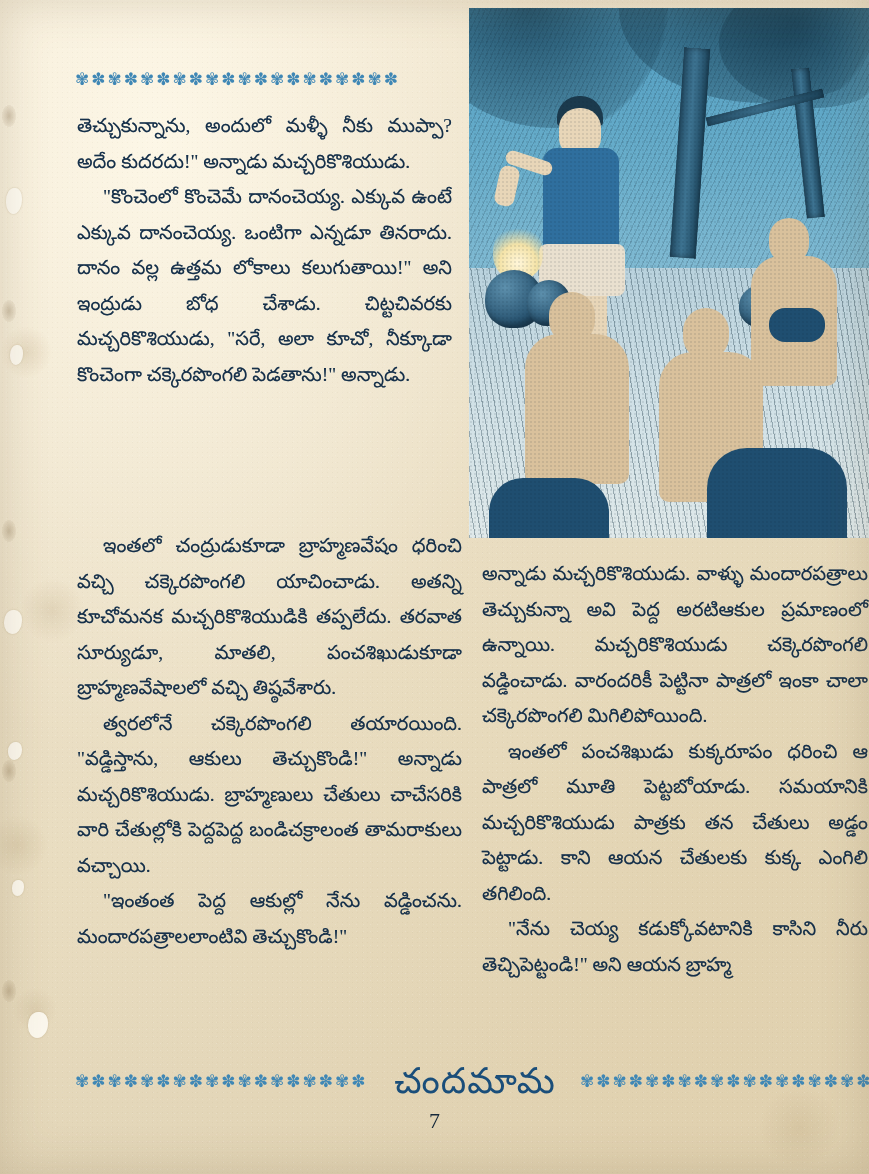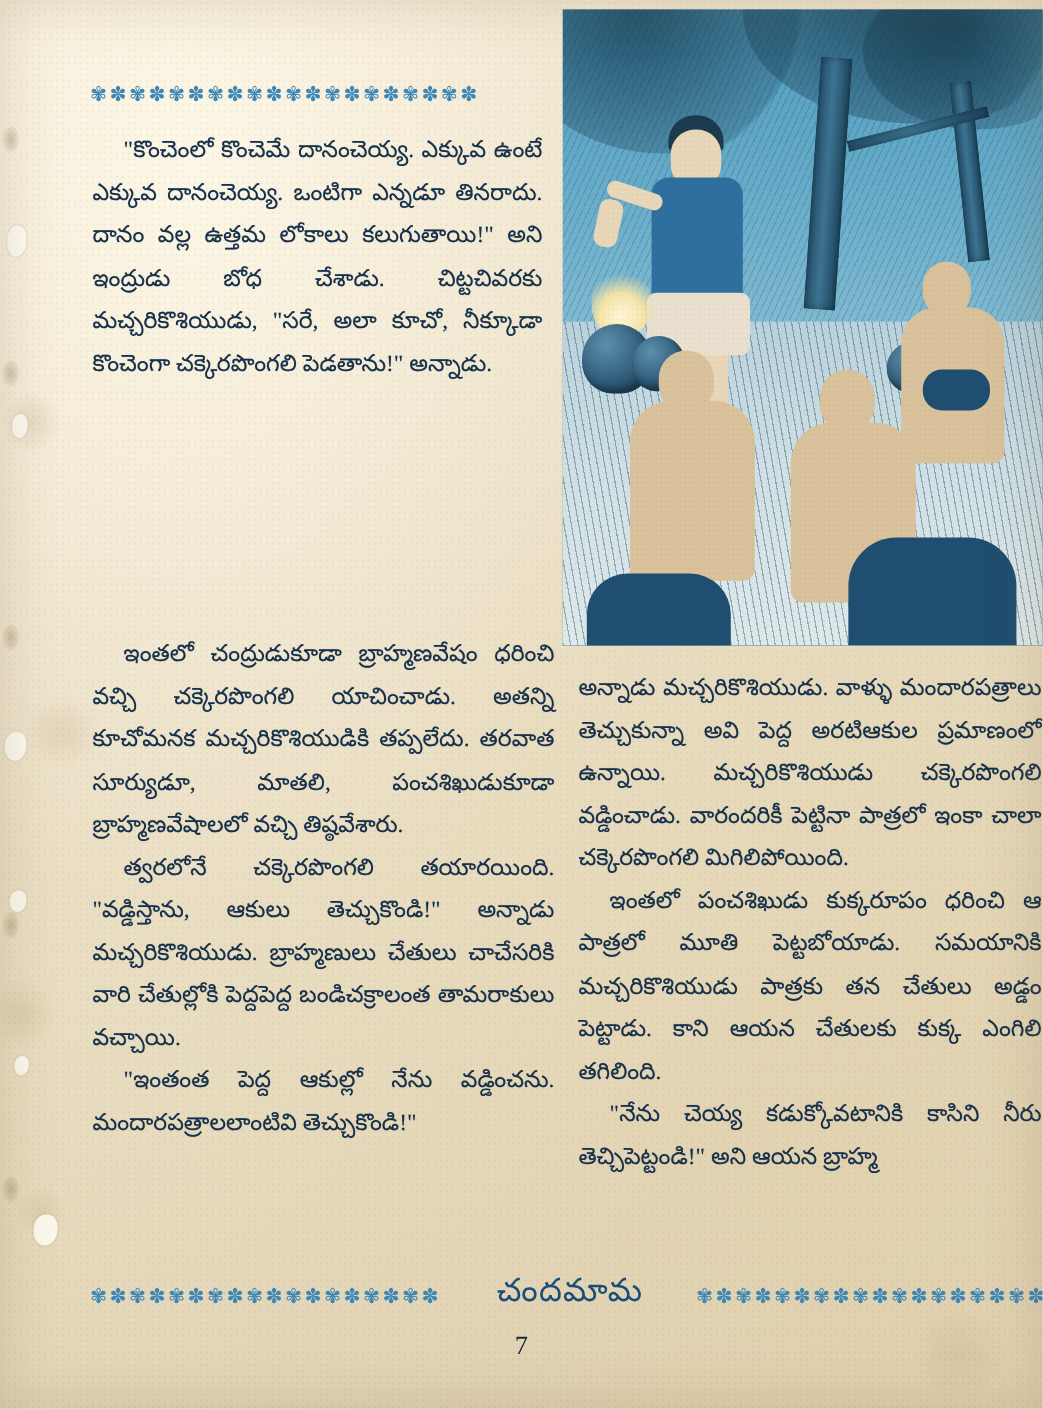--- a/index.html
+++ b/index.html
@@ -163,21 +163,21 @@
   .band-bot-left { left: 55px; top: 1062px; width: 290px; }
   .band-bot-right { left: 560px; top: 1062px; width: 290px; }
 
   .masthead {
     position: absolute;
     left: 347px;
     top: 1052px;
     width: 216px;
     text-align: center;
     color: #1a4e7a;
-    font-size: 27px;
+    font-size: 36px;
     font-family: "Liberation Serif", serif;
     letter-spacing: 1px;
   }
   .page-number {
     position: absolute;
     left: 0; right: 0;
     top: 1100px;
     text-align: center;
     font-size: 22px;
     color: #15283a;
@@ -293,20 +293,21 @@
     </div>
 
     <div class="band band-top">✾✽✾✽✾✽✾✽✾✽✾✽✾✽✾✽✾✽✾✽</div>
     <div class="band band-bot-left">✾✽✾✽✾✽✾✽✾✽✾✽✾✽✾✽✾✽✾✽</div>
     <div class="band band-bot-right">✾✽✾✽✾✽✾✽✾✽✾✽✾✽✾✽✾✽✾✽</div>
 
     <div class="masthead">చందమామ</div>
     <div class="page-number">7</div>
 
     <div class="col col-left-top ink">
+      <p>తెచ్చుకున్నాను, అందులో మళ్ళీ నీకు ముప్పా? అదేం కుదరదు!" అన్నాడు మచ్చరికొశియుడు.</p>
       <p class="indent">"కొంచెంలో కొంచెమే దానంచెయ్య. ఎక్కువ ఉంటే ఎక్కువ దానంచెయ్య. ఒంటిగా ఎన్నడూ తినరాదు. దానం వల్ల ఉత్తమ లోకాలు కలుగుతాయి!" అని ఇంద్రుడు బోధ చేశాడు. చిట్టచివరకు మచ్చరికొశియుడు, "సరే, అలా కూచో, నీక్కూడా కొంచెంగా చక్కెరపొంగలి పెడతాను!" అన్నాడు.</p>
     </div>
 
     <div class="col col-right ink">
       <p>అన్నాడు మచ్చరికొశియుడు. వాళ్ళు మందారపత్రాలు తెచ్చుకున్నా అవి పెద్ద అరటిఆకుల ప్రమాణంలో ఉన్నాయి. మచ్చరికొశియుడు చక్కెరపొంగలి వడ్డించాడు. వారందరికీ పెట్టినా పాత్రలో ఇంకా చాలా చక్కెరపొంగలి మిగిలిపోయింది.</p>
       <p class="indent">ఇంతలో పంచశిఖుడు కుక్కరూపం ధరించి ఆ పాత్రలో మూతి పెట్టబోయాడు. సమయానికి మచ్చరికొశియుడు పాత్రకు తన చేతులు అడ్డం పెట్టాడు. కాని ఆయన చేతులకు కుక్క ఎంగిలి తగిలింది.</p>
       <p class="indent">"నేను చెయ్య కడుక్కోవటానికి కాసిని నీరు తెచ్చిపెట్టండి!" అని ఆయన బ్రాహ్మ</p>
     </div>
 
     <div class="col col-left-bottom ink">

